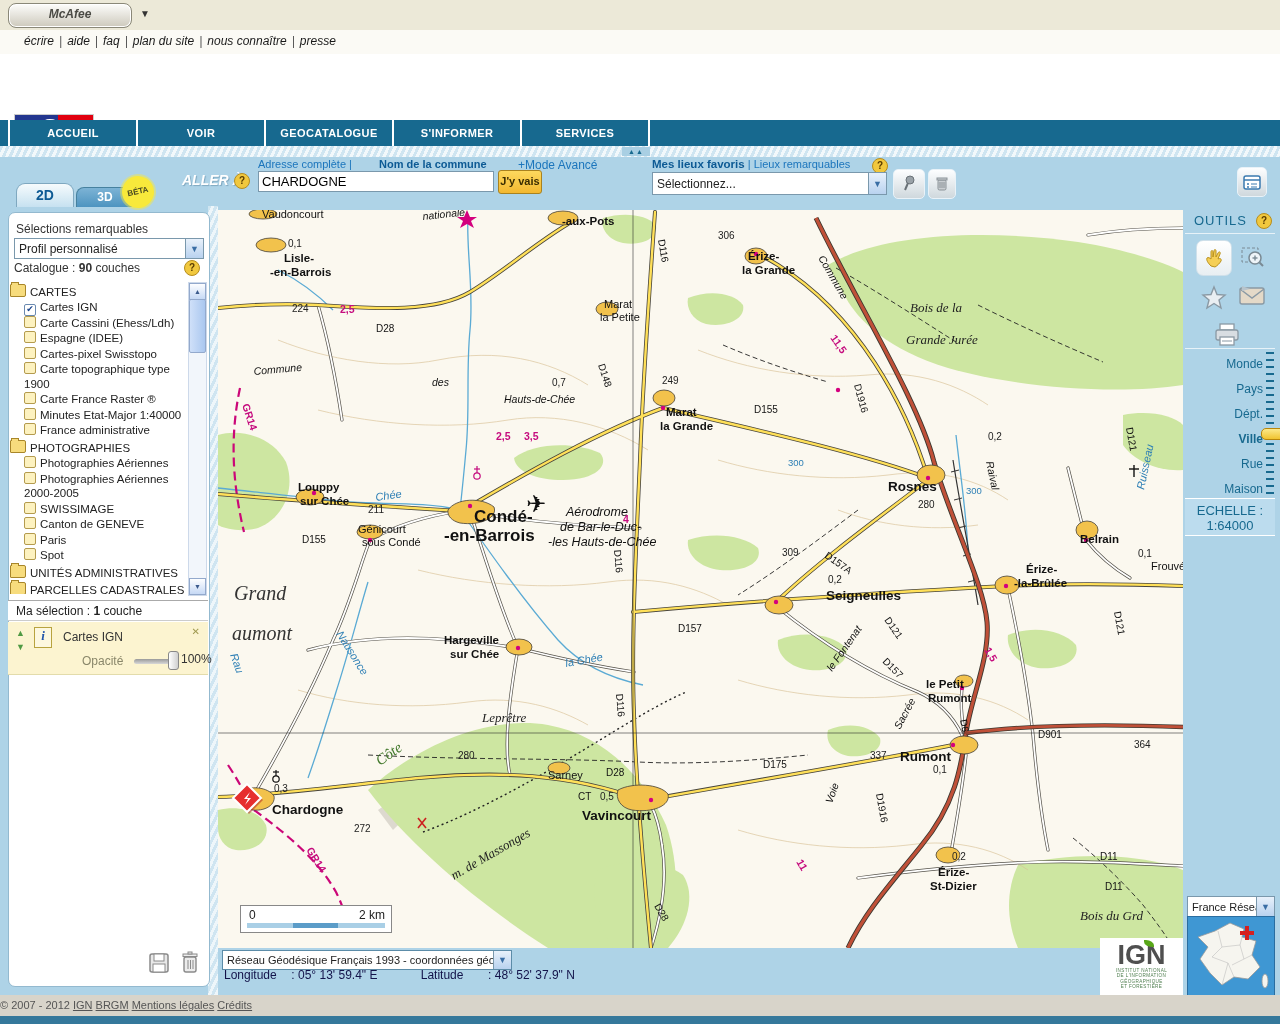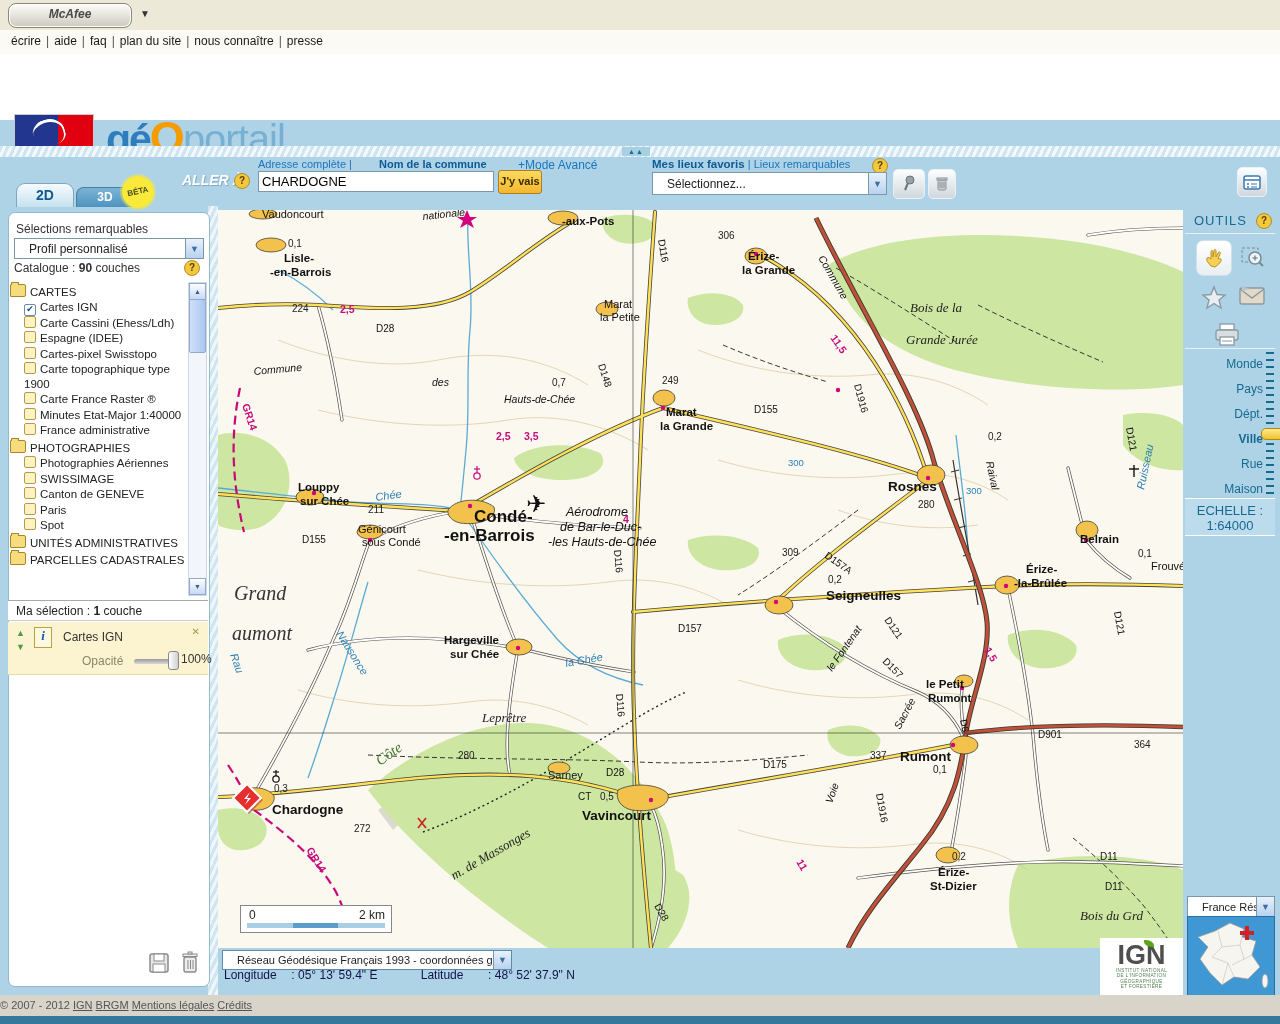--- a/index.html
+++ b/index.html
@@ -6,21 +6,21 @@
   body{font-family:"Liberation Sans","DejaVu Sans",sans-serif;}
   #page{position:relative;width:1280px;height:1024px;overflow:hidden;background:#aed3e7;}
   .abs{position:absolute;}
 
   
   #mcafee-bar{left:0;top:0;width:1280px;height:30px;background:#ece9d8;border-bottom:1px solid #d8d4c4;}
   #mcafee-btn{left:8px;top:3px;width:122px;height:23px;background:linear-gradient(#fdfdfb,#cdc9bc);border:1px solid #8a8878;border-radius:8px;color:#4a4a44;font-weight:bold;font-style:italic;font-size:12px;line-height:21px;text-align:center;box-shadow:inset 0 0 0 1px #fff;}
   #mcafee-drop{left:140px;top:8px;font-size:10px;color:#333;}
   
   #links-bar{left:0;top:30px;width:1280px;height:24px;background:#fbfaf5;}
-  #links-bar .inner{padding:4px 0 0 11px;font-size:12px;color:#1a1a1a;}
+  #links-bar .inner{padding:4px 0 0 24px;font-size:12px;color:#1a1a1a;font-style:italic;}
   #links-bar a{color:#1a1a1a;text-decoration:none;}
   #links-bar .sep{color:#555;padding:0 5px;}
   
   #header{left:0;top:54px;width:1280px;height:66px;background:#fff;}
   #gov-logo{left:14px;top:60px;width:80px;height:52px;}
   #gov-flag{position:absolute;left:0;top:0;width:78px;height:33px;border:1px solid #ccc;background:linear-gradient(90deg,#23368f 0 55%,#e1000f 55% 100%);}
   #gov-flag:after{content:"";position:absolute;left:18px;top:4px;width:30px;height:24px;border-radius:50% 60% 40% 50%;border-top:3px solid #fff;border-right:2px solid #fff;transform:rotate(-18deg);}
   #gov-lib{position:absolute;left:0;top:34px;width:80px;font-size:5.5px;font-style:italic;font-family:"Liberation Serif",serif;color:#222;text-align:center;}
   #gov-rep{position:absolute;left:0;top:41px;width:80px;font-size:8px;font-family:"Liberation Serif",serif;color:#111;text-align:center;letter-spacing:.2px;}
   #geologo{left:106px;top:58px;height:52px;font-weight:bold;}
@@ -44,21 +44,21 @@
   #goto-help{left:234px;top:173px;}
   #addr-tabs{left:258px;top:158px;font-size:11px;color:#1b75bc;}
   #addr-tabs b{color:#0d5a94;padding-left:24px;}
   #search-input{left:258px;top:171px;width:228px;height:17px;border:1px solid #7a98ac;font-size:13px;padding:1px 3px;color:#000;background:#fff;}
   #go-btn{left:498px;top:170px;width:42px;height:22px;background:linear-gradient(#fdd95e,#f3b830);border:1px solid #a9821f;border-radius:3px;color:#3a2c00;font-weight:bold;font-size:11px;text-align:center;line-height:20px;}
   #mode-avance{left:518px;top:158px;font-size:12px;color:#1b75bc;}
   #fav-labels{left:652px;top:158px;font-size:11px;color:#1b75bc;}
   #fav-labels b{color:#0d5a94;font-size:11.5px;}
   #fav-help{left:872px;top:158px;}
   .selbox{background:#fff;border:1px solid #7a98ac;font-size:12px;color:#222;display:flex;align-items:center;}
-  .selbox .txt{flex:1;padding:0 4px;white-space:nowrap;overflow:hidden;margin-left:10px;}
+  .selbox .txt{flex:1;padding:0 4px;white-space:nowrap;overflow:hidden;}
   .selarrow{width:17px;height:100%;background:linear-gradient(#e8f1fb,#b9d2ef);border-left:1px solid #7a98ac;color:#3a6ea5;font-size:9px;text-align:center;display:flex;align-items:center;justify-content:center;}
   #fav-select{left:652px;top:172px;width:233px;height:21px;}
   .toolbtn{width:30px;height:28px;border:1px solid #e9f2f8;border-radius:5px;background:linear-gradient(#fdfeff,#cfd8dd);display:flex;align-items:center;justify-content:center;}
   #pin-btn{left:893px;top:169px;}
   #trash-btn{left:928px;top:169px;}
   #winicon-btn{left:1237px;top:167px;width:28px;height:28px;}
   
   #left-panel{left:8px;top:212px;width:200px;height:773px;background:#fff;border:1px solid #93b9cf;border-radius:7px;}
   #sel-disp{left:16px;top:222px;font-size:12px;color:#333;}
   #profile-select{left:14px;top:238px;width:188px;height:19px;}
@@ -140,20 +140,27 @@
   <div class="abs" id="header">
     <div class="abs" id="gov-logo">
       <div id="gov-flag"></div>
       <div id="gov-lib">Liberté • Égalité • Fraternité</div>
       <div id="gov-rep">RÉPUBLIQUE FRANÇAISE</div>
     </div>
     <div class="abs" id="geologo"><span class="lg-ge">gé</span><span class="lg-o">O</span><span class="lg-portail">portail</span></div>
     <div class="abs" id="tagline">le portail des territoires &amp; des citoyens</div>
   </div>
 
+  <div class="abs" id="navbar">
+      <div class="tab pad">ACCUEIL</div>
+      <div class="tab">VOIR</div>
+      <div class="tab">GEOCATALOGUE</div>
+      <div class="tab">S'INFORMER</div>
+      <div class="tab">SERVICES</div>
+    </div>
   <div class="abs" id="stripes"></div>
   <div class="abs" id="collapse-btn">▲▲</div>
 
   <div class="abs" id="searchrow"></div>
   <div class="abs" id="tab2d">2D</div>
   <div class="abs" id="tab3d">3D</div>
   <div class="abs" id="beta-badge">BÉTA</div>
   <div class="abs" id="goto-label">ALLER À</div>
   <div class="abs qbadge" id="goto-help">?</div>
   <div class="abs" id="addr-tabs"><span>Adresse complète</span> | <b>Nom de la commune</b></div>
@@ -207,20 +214,21 @@
       <div class="leaf"><span class="cb checked">✔</span>Cartes IGN</div>
       <div class="leaf"><span class="cb"></span>Carte Cassini (Ehess/Ldh)</div>
       <div class="leaf"><span class="cb"></span>Espagne (IDEE)</div>
       <div class="leaf"><span class="cb"></span>Cartes-pixel Swisstopo</div>
       <div class="leaf"><span class="cb"></span>Carte topographique type 1900</div>
       <div class="leaf"><span class="cb"></span>Carte France Raster ®</div>
       <div class="leaf"><span class="cb"></span>Minutes Etat-Major 1:40000</div>
       <div class="leaf"><span class="cb"></span>France administrative</div>
       <div class="folder-row"><span class="folder-ico"></span>PHOTOGRAPHIES</div>
       <div class="leaf"><span class="cb"></span>Photographies Aériennes</div>
+      <div class="leaf"><span class="cb"></span>Photographies Aériennes 2000-2005</div>
       <div class="leaf"><span class="cb"></span>SWISSIMAGE</div>
       <div class="leaf"><span class="cb"></span>Canton de GENEVE</div>
       <div class="leaf"><span class="cb"></span>Paris</div>
       <div class="leaf"><span class="cb"></span>Spot</div>
       <div class="folder-row"><span class="folder-ico"></span>UNITÉS ADMINISTRATIVES</div>
       <div class="folder-row"><span class="folder-ico"></span>PARCELLES CADASTRALES</div>
     </div>
   <div class="abs" id="treescroll">
     <div class="scr-arrow" style="top:0;">▲</div>
     <div id="scr-thumb"></div>

